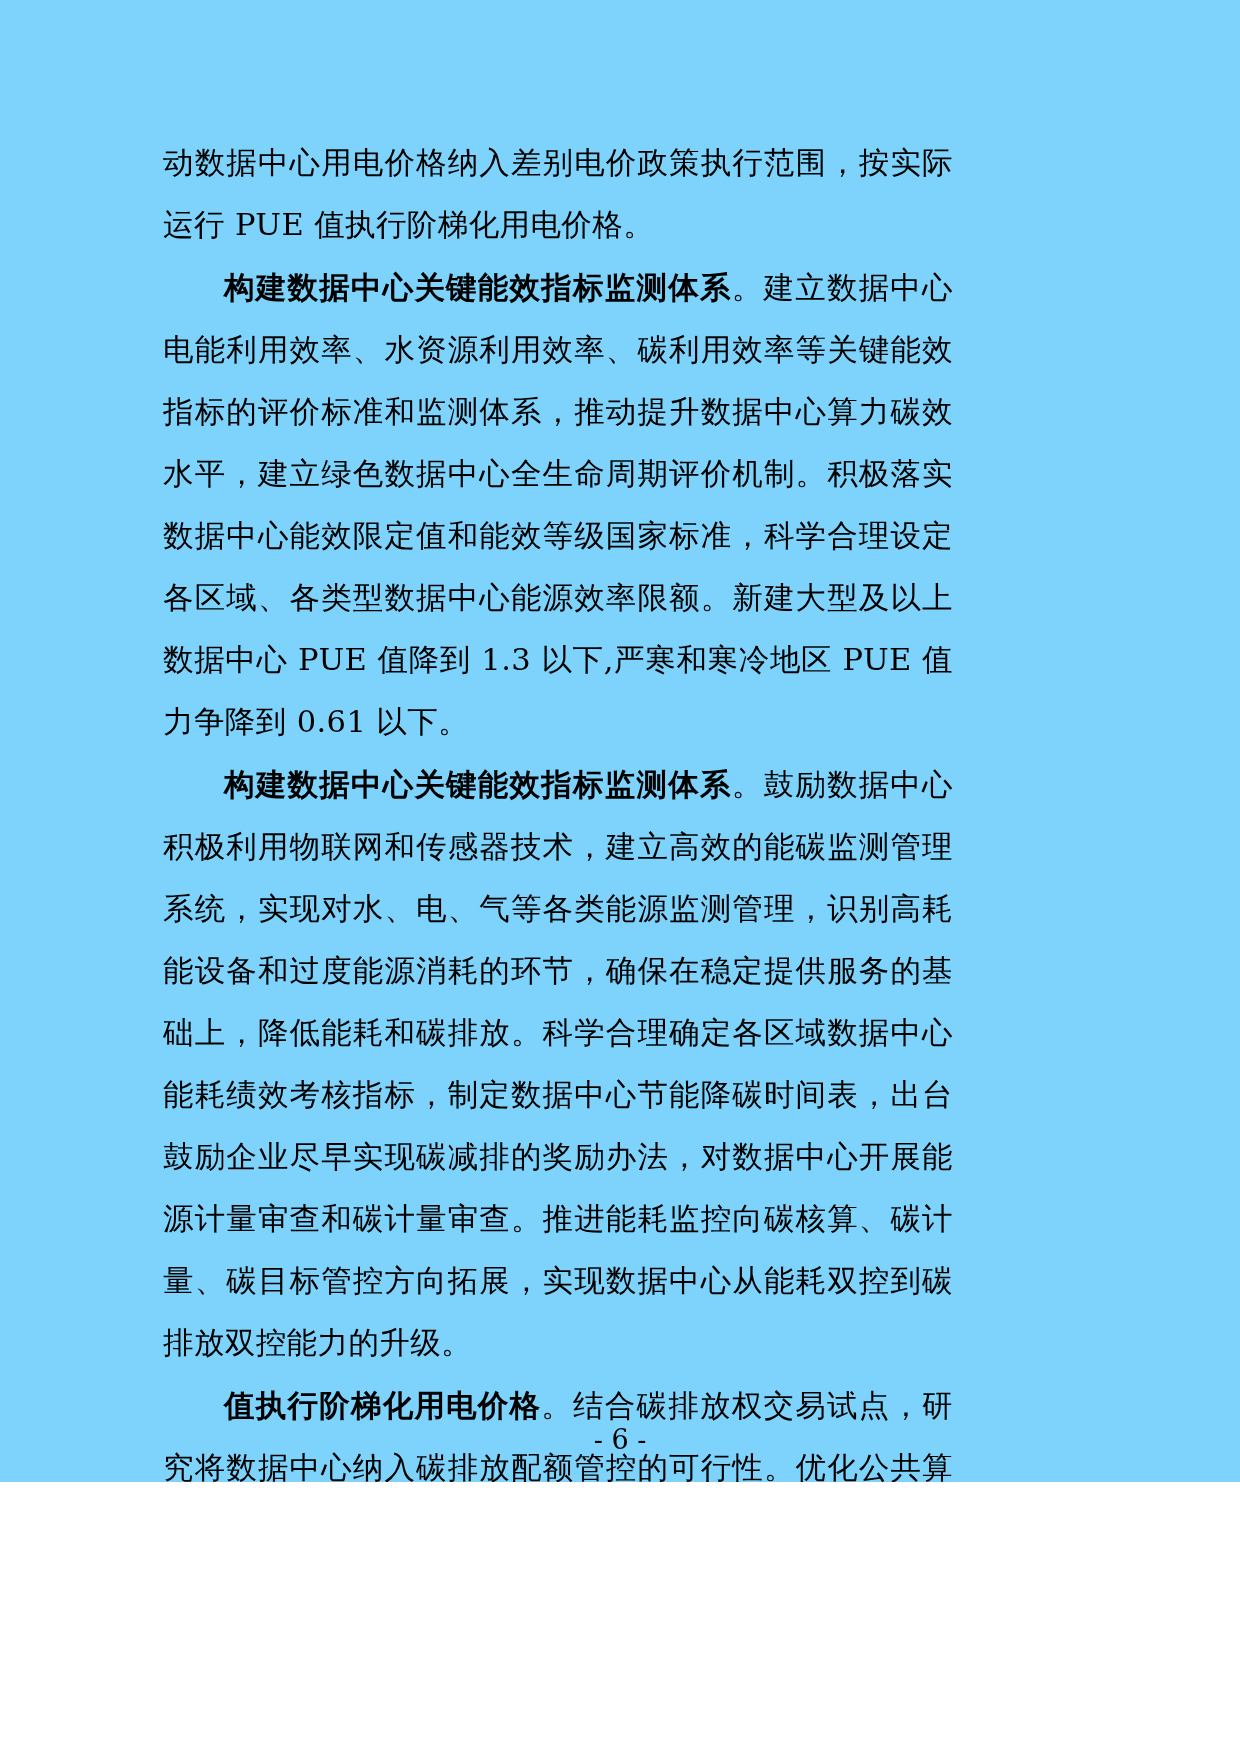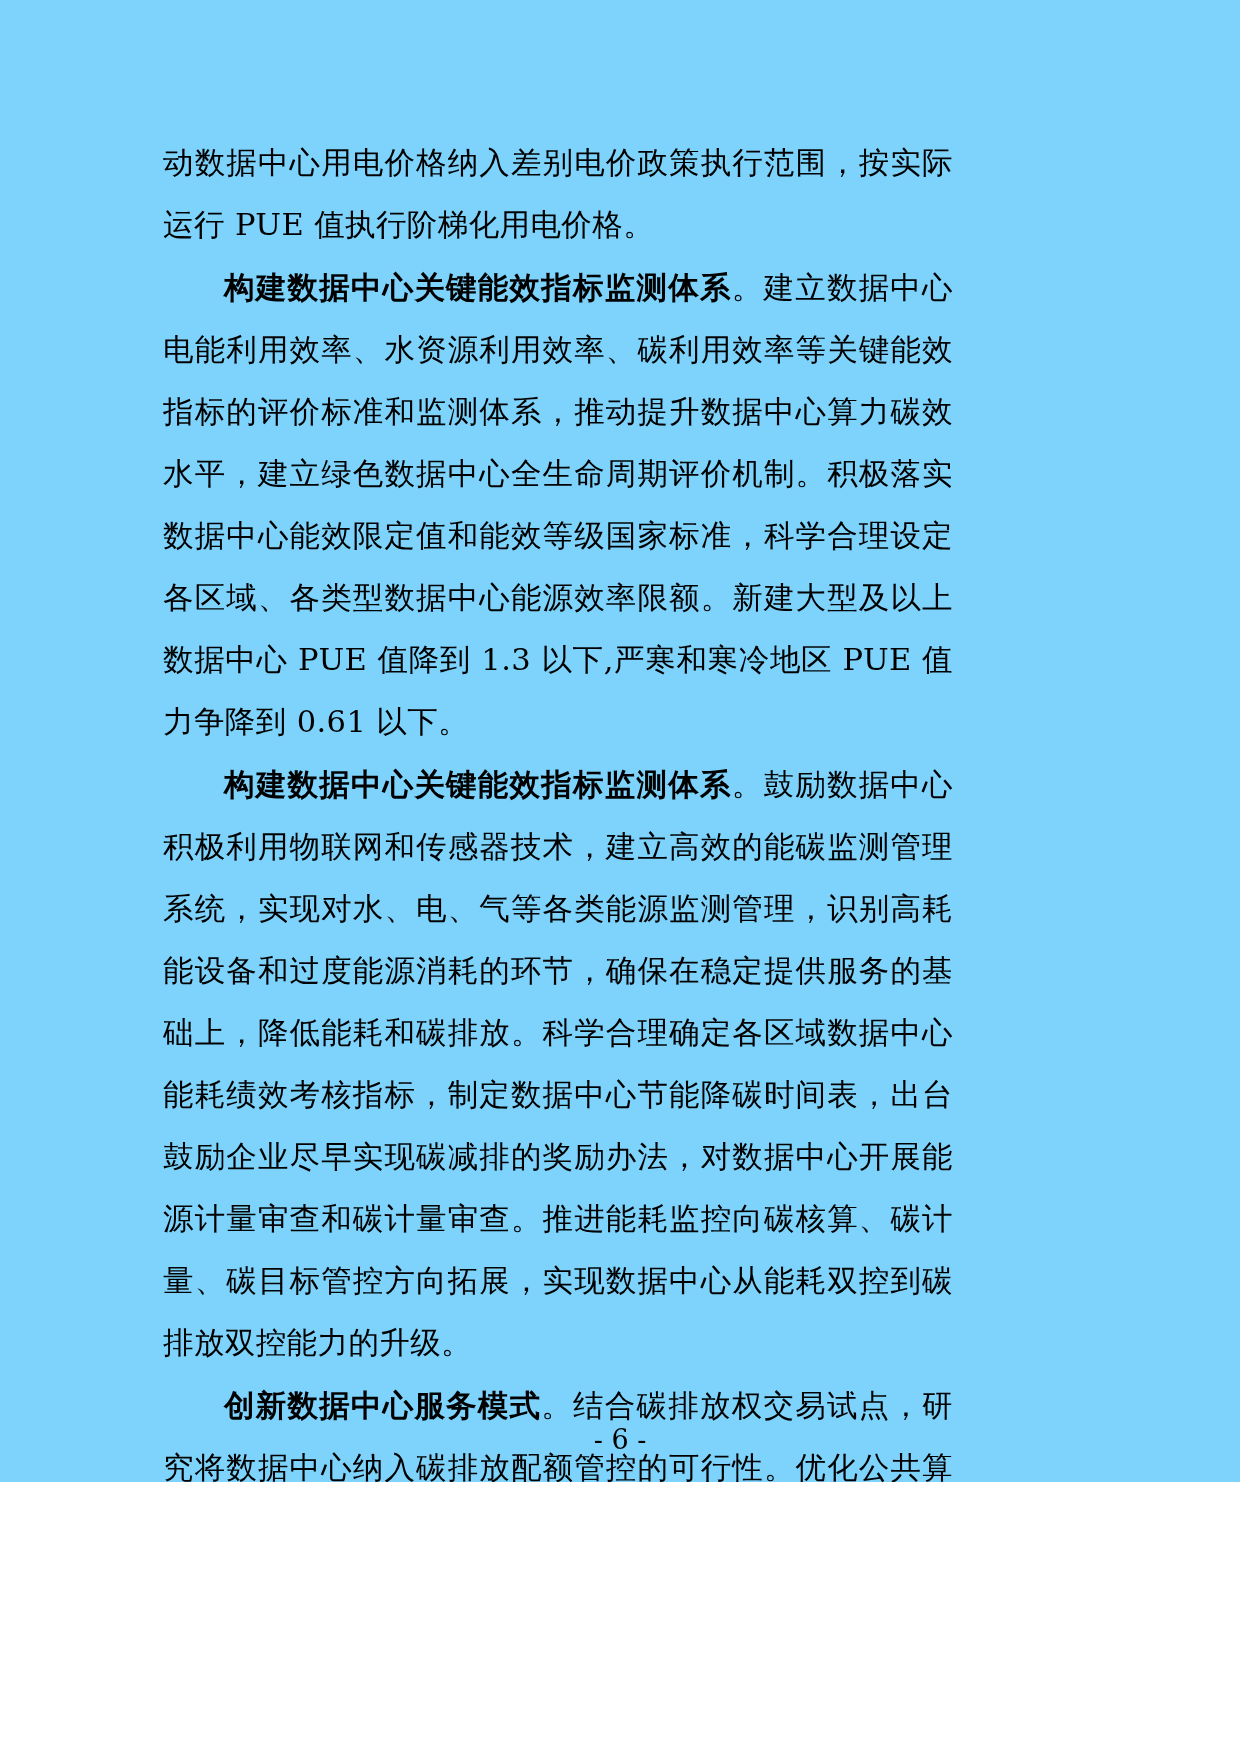--- a/index.html
+++ b/index.html
@@ -62,19 +62,19 @@
 
   <div class="content">
 
     <p class="para"><span>动数据中心用电价格纳入差别电价政策执行范围，按实际运行 PUE 值执行阶梯化用电价格。</span></p>
 
 
     <p class="para indent"><span class="lead">构建数据中心关键能效指标监测体系</span><span>。建立数据中心电能利用效率、水资源利用效率、碳利用效率等关键能效指标的评价标准和监测体系，推动提升数据中心算力碳效水平，建立绿色数据中心全生命周期评价机制。积极落实数据中心能效限定值和能效等级国家标准，科学合理设定各区域、各类型数据中心能源效率限额。新建大型及以上数据中心 PUE 值降到 1.3 以下,严寒和寒冷地区 PUE 值力争降到 0.61 以下。</span></p>
 
     <p class="para indent"><span class="lead">构建数据中心关键能效指标监测体系</span><span>。鼓励数据中心积极利用物联网和传感器技术，建立高效的能碳监测管理系统，实现对水、电、气等各类能源监测管理，识别高耗能设备和过度能源消耗的环节，确保在稳定提供服务的基础上，降低能耗和碳排放。科学合理确定各区域数据中心能耗绩效考核指标，制定数据中心节能降碳时间表，出台鼓励企业尽早实现碳减排的奖励办法，对数据中心开展能源计量审查和碳计量审查。推进能耗监控向碳核算、碳计量、碳目标管控方向拓展，实现数据中心从能耗双控到碳排放双控能力的升级。</span></p>
 
-    <p class="para indent"><span class="lead">创新数据中心服务模式</span><span>。结合碳排放权交易试点，研究将数据中心纳入碳排放配额管控的可行性。优化公共算力服务能力，鼓励推出算力共享、算力错峰等新业务模式，进一步降低公共算力成本。加快探索构建市场导向的绿色低碳算</span></p>
+    <p class="para indent"><span class="lead">值执行阶梯化用电价格</span><span>。结合碳排放权交易试点，研究将数据中心纳入碳排放配额管控的可行性。优化公共算力服务能力，鼓励推出算力共享、算力错峰等新业务模式，进一步降低公共算力成本。加快探索构建市场导向的绿色低碳算</span></p>
 
   </div>
 
   <div class="footer">- 6 -</div>
 
 </div>
 
 </body></html>

